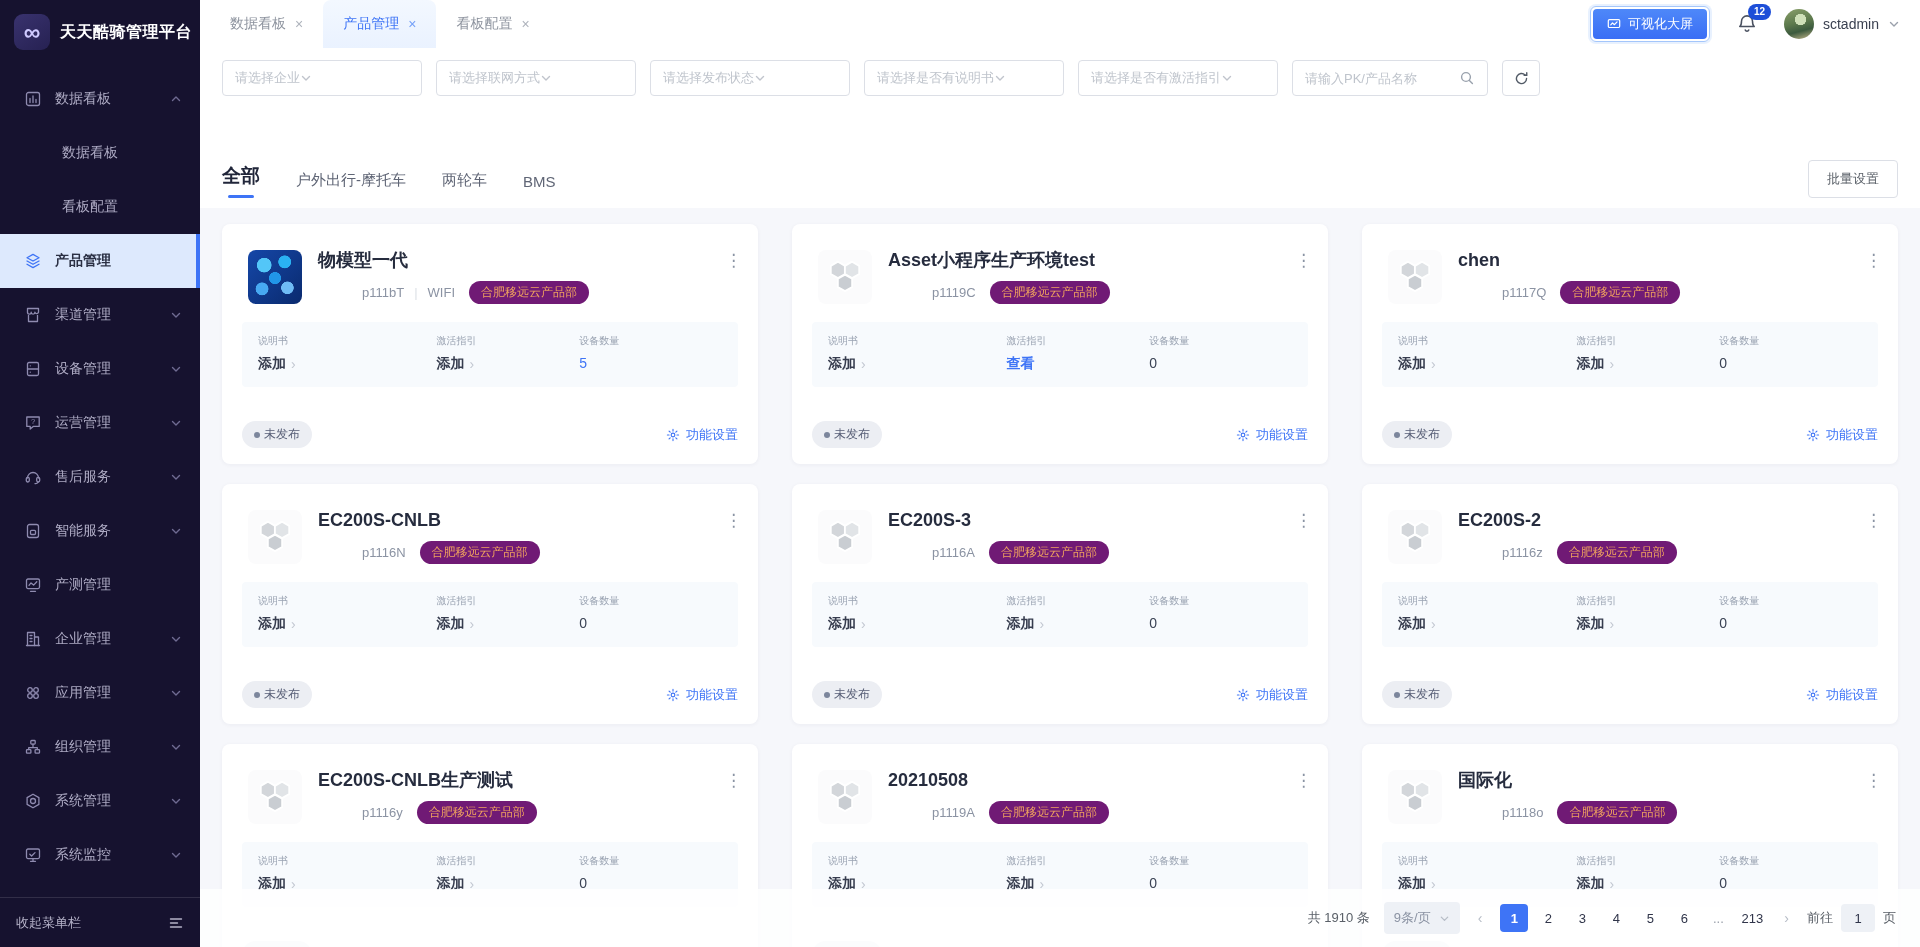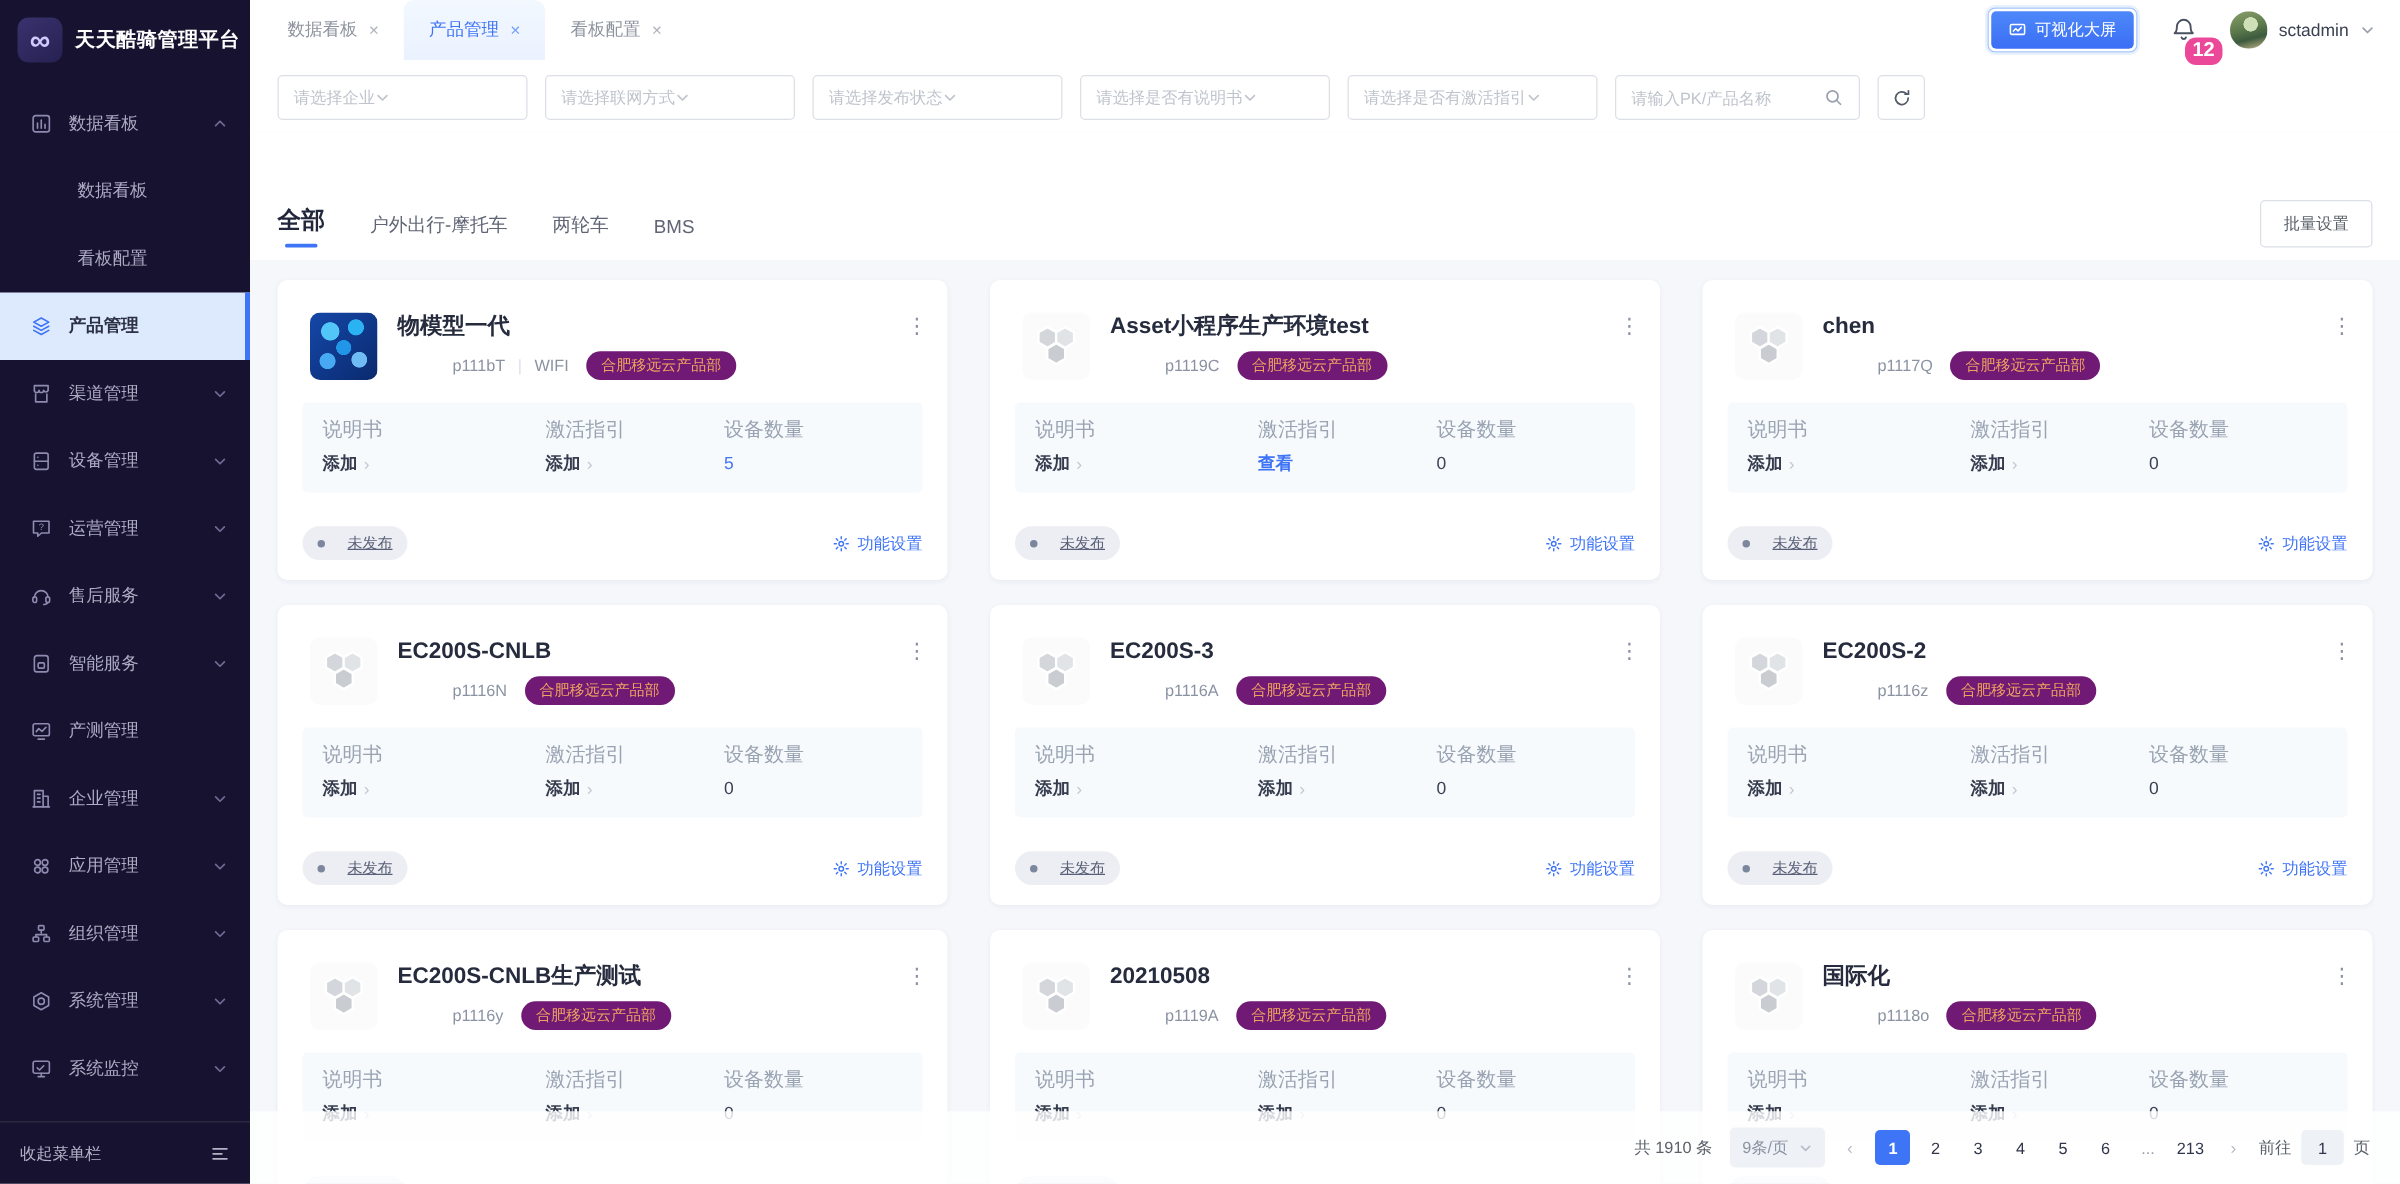--- a/index.html
+++ b/index.html
@@ -31,21 +31,21 @@
   .topbar { height:48px; display:flex; align-items:center; padding:0 20px 0 10px; background:#fff; }
   .pagetabs { display:flex; height:48px; }
   .ptab { display:flex; align-items:center; gap:9px; padding:0 20px; font-size:14px; color:#8d939e; cursor:pointer; }
   .ptab .x { font-size:14px; color:#aeb3bc; line-height:1; }
   .ptab.active { color:#3e74f6; background:linear-gradient(180deg,#f3f8ff,#eaf2ff); border-radius:8px 8px 0 0; }
   .ptab.active .x { color:#74a0f8; }
   .top-right { margin-left:auto; display:flex; align-items:center; gap:26px; }
   .big-screen-wrap { border:1px solid #a4c6fb; border-radius:6px; padding:2px; box-shadow:0 0 0 2px rgba(164,198,251,.25); }
   .big-screen { display:flex; align-items:center; gap:7px; background:linear-gradient(180deg,#4e88f9,#3a6ef5); color:#fff; font-size:13px; padding:6px 14px; border:none; border-radius:4px; cursor:pointer; }
   .bell-wrap { position:relative; color:#4a5160; display:inline-flex; cursor:pointer; }
-  .bell-badge { position:absolute; top:-9px; left:12px; background:#ec4899; color:#fff; font-size:16px; line-height:1; padding:3px 6px; border-radius:9px; font-weight:bold;margin-top:26px; }
+  .bell-badge { position:absolute; top:-9px; left:12px; background:#1d4ed8; color:#fff; font-size:10px; line-height:1; padding:3px 6px; border-radius:9px; font-weight:bold; }
   .user { display:flex; align-items:center; gap:9px; cursor:pointer; }
   .avatar { width:30px; height:30px; border-radius:50%; background:radial-gradient(circle at 55% 35%,#cfe0b8 0 22%,transparent 23%),linear-gradient(165deg,#8aa06a 0%,#5d7a4d 45%,#3c5a3e 70%,#c8b98d 100%); }
   .username { font-size:14px; color:#3a4050; }
   .user .caret { color:#9aa0ab; display:inline-flex; }
 
   
   .filters { display:flex; align-items:center; gap:14px; padding:12px 22px 10px; background:#fff; }
   .f-select { width:200px; height:36px; border:1px solid #dcdfe6; border-radius:4px; background:#fff; display:flex; align-items:center; justify-content:flex-start; padding:0 12px; cursor:pointer; }
   .f-select .ph { color:#bfc4cc; font-size:13px; white-space:nowrap; }
   .f-select .caret { color:#c0c4cc; display:inline-flex; }
@@ -79,28 +79,28 @@
   .c-meta { display:flex; align-items:center; margin-top:9px;margin-left:44px; }
   .c-code { font-size:13px; color:#8b93a3; }
   .c-net { font-size:13px; color:#8b93a3; }
   .c-net::before { content:"|"; margin:0 10px; color:#dde1e7; }
   .c-net:empty { display:none; }
   .dept-badge { margin-left:14px; background:#701a75; color:#f0a35e; font-size:12px; padding:3px 12px; border-radius:999px; white-space:nowrap; }
   .kebab { position:absolute; right:16px; top:28px; color:#8a93a3; font-size:17px; letter-spacing:0; cursor:pointer; line-height:1; }
   .c-info { margin:18px 20px 0; background:#f7fafd; border-radius:4px; padding:12px 16px 14px; display:flex; }
   .i-col { flex:1; }
   .i-col:nth-child(1){ flex:1.25; }
-  .i-label { font-size:16px; color:#9aa3b2; }
+  .i-label { font-size:10px; color:#9aa3b2; }
   .i-val { margin-top:7px; font-size:14px; color:#363c4e; font-weight:bold; display:flex; align-items:center; gap:5px; cursor:pointer; width:max-content; }
   .i-val .chev { color:#c2c7d1; font-size:14px; font-weight:normal; }
   .i-val.link { color:#3e74f6; }
   .i-val.count { cursor:default; font-weight:normal; color:#3a4254; }
   .i-val.count.blue { color:#3e74f6; }
   .c-foot { margin-top:auto; display:flex; align-items:center; justify-content:space-between; padding:0 20px 16px; }
-  .status-pill { background:#eceef3; color:#596078; font-size:12px; padding:5px 12px; border-radius:999px; display:flex; align-items:center; gap:18px;text-decoration:underline; }
+  .status-pill { background:#eceef3; color:#596078; font-size:12px; padding:5px 12px; border-radius:999px; display:flex; align-items:center; gap:4px; }
   .status-pill .dot { width:6px; height:6px; border-radius:50%; background:#7c869c; }
   .feat-btn { color:#3e74f6; font-size:13px; display:flex; align-items:center; gap:6px; cursor:pointer; background:none; border:none; font-family:inherit; }
 
   
   .pagi-bar { position:absolute; left:0; right:0; bottom:0; height:58px; background:rgba(255,255,255,.8); display:flex; align-items:center; justify-content:flex-end; gap:14px; padding-right:24px; z-index:6; font-size:13px; color:#5a6068; }
   .pp-select { background:#eef1f6; border-radius:4px; padding:7px 10px; display:flex; align-items:center; gap:8px; color:#8b93a3; cursor:pointer; }
   .pp-select .caret { display:inline-flex; color:#b6bcc6; }
   .pg-arrow { color:#b6bcc6; font-size:14px; padding:0 4px; cursor:pointer; background:none; border:none; }
   .pages { display:flex; align-items:center; gap:6px; }
   .pg { min-width:28px; height:28px; display:flex; align-items:center; justify-content:center; border-radius:4px; color:#30354a; cursor:pointer; font-size:13px; }

